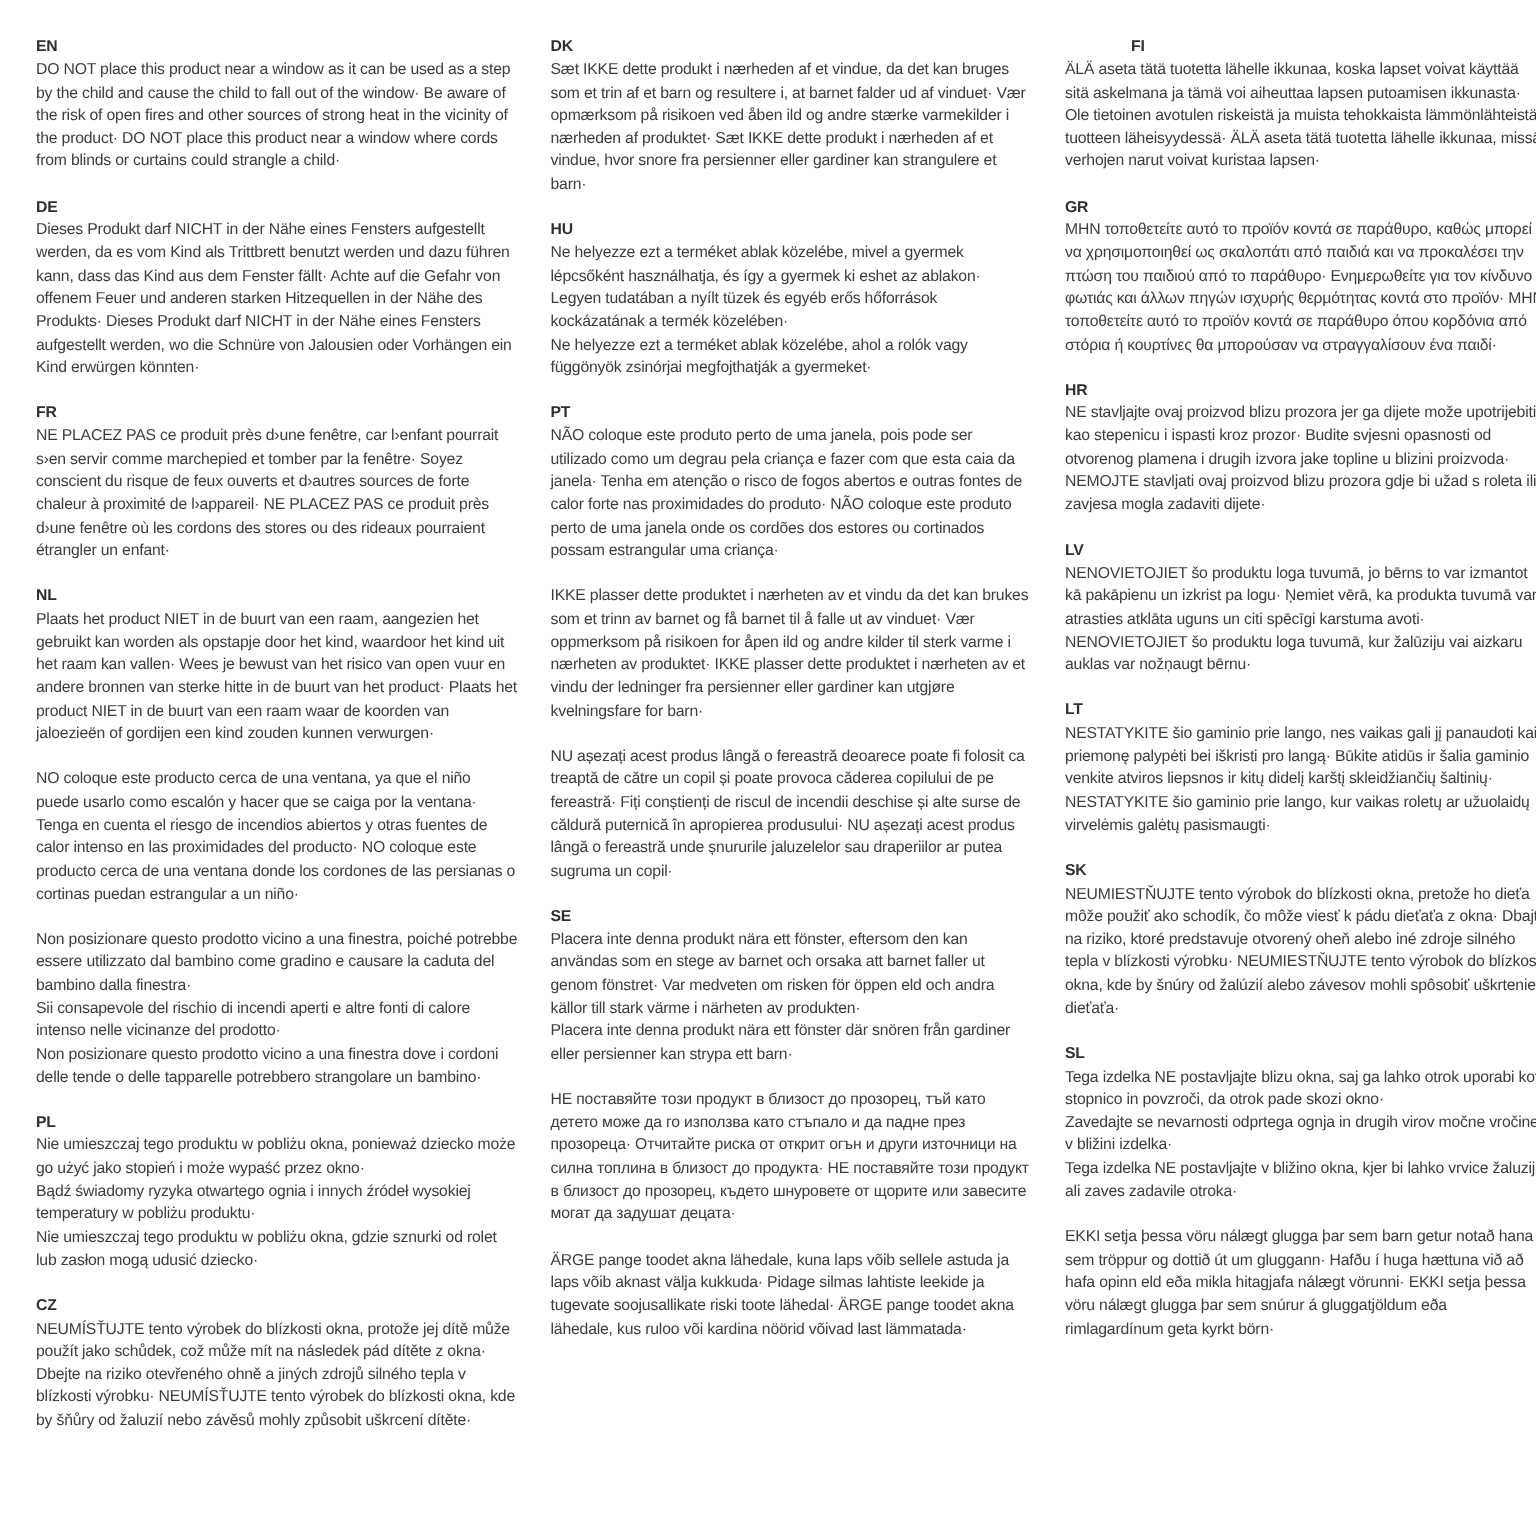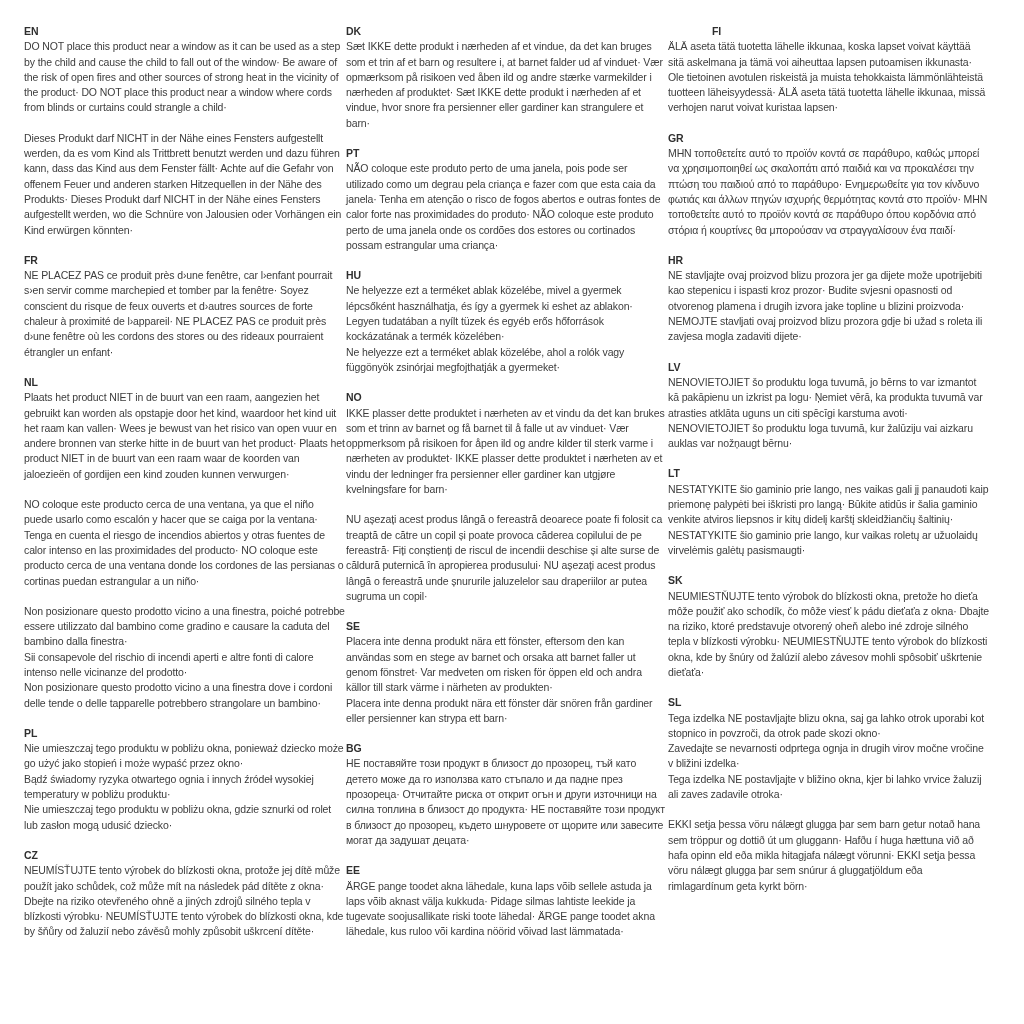--- a/index.html
+++ b/index.html
@@ -6,21 +6,21 @@
   html, body {
     margin: 0;
     padding: 0;
     background: #ffffff;
     width: 1024px;
     font-family: "Liberation Sans", sans-serif;
   }
   .page {
     display: flex;
     padding: 24px 12px 10px 24px;
-    gap: 1px;
+    gap: 22px;
     width: 1024px;
   }
   .col {
     width: 321px;
     flex: 0 0 321px;
   }
   .sec {
     margin: 0 0 15px 0;
   }
   .code {
@@ -46,20 +46,21 @@
 <body>
 
 <div class="page">
 
   <div class="col">
     <section class="sec">
       <h2 class="code">EN</h2>
       <p class="body">DO NOT place this product near a window as it can be used as a step by the child and cause the child to fall out of the window· Be aware of the risk of open fires and other sources of strong heat in the vicinity of the product· DO NOT place this product near a window where cords from blinds or curtains could strangle a child·</p>
     </section>
     <section class="sec">
+      <h2 class="code">DE</h2>
       <p class="body">Dieses Produkt darf NICHT in der Nähe eines Fensters aufgestellt werden, da es vom Kind als Trittbrett benutzt werden und dazu führen kann, dass das Kind aus dem Fenster fällt· Achte auf die Gefahr von offenem Feuer und anderen starken Hitzequellen in der Nähe des Produkts· Dieses Produkt darf NICHT in der Nähe eines Fensters aufgestellt werden, wo die Schnüre von Jalousien oder Vorhängen ein Kind erwürgen könnten·</p>
     </section>
     <section class="sec">
       <h2 class="code">FR</h2>
       <p class="body">NE PLACEZ PAS ce produit près d›une fenêtre, car l›enfant pourrait s›en servir comme marchepied et tomber par la fenêtre· Soyez conscient du risque de feux ouverts et d›autres sources de forte chaleur à proximité de l›appareil· NE PLACEZ PAS ce produit près d›une fenêtre où les cordons des stores ou des rideaux pourraient étrangler un enfant·</p>
     </section>
     <section class="sec">
       <h2 class="code">NL</h2>
       <p class="body">Plaats het product NIET in de buurt van een raam, aangezien het gebruikt kan worden als opstapje door het kind, waardoor het kind uit het raam kan vallen· Wees je bewust van het risico van open vuur en andere bronnen van sterke hitte in de buurt van het product· Plaats het product NIET in de buurt van een raam waar de koorden van jaloezieën of gordijen een kind zouden kunnen verwurgen·</p>
     </section>
@@ -82,47 +83,44 @@
       <p class="body">NEUMÍSŤUJTE tento výrobek do blízkosti okna, protože jej dítě může použít jako schůdek, což může mít na následek pád dítěte z okna· Dbejte na riziko otevřeného ohně a jiných zdrojů silného tepla v blízkosti výrobku· NEUMÍSŤUJTE tento výrobek do blízkosti okna, kde by šňůry od žaluzií nebo závěsů mohly způsobit uškrcení dítěte·</p>
     </section>
   </div>
 
   <div class="col">
     <section class="sec">
       <h2 class="code">DK</h2>
       <p class="body">Sæt IKKE dette produkt i nærheden af et vindue, da det kan bruges som et trin af et barn og resultere i, at barnet falder ud af vinduet· Vær opmærksom på risikoen ved åben ild og andre stærke varmekilder i nærheden af produktet· Sæt IKKE dette produkt i nærheden af et vindue, hvor snore fra persienner eller gardiner kan strangulere et barn·</p>
     </section>
     <section class="sec">
-      <h2 class="code">PT</h2>
-      <p class="body">NÃO coloque este produto perto de uma janela, pois pode ser utilizado como um degrau pela criança e fazer com que esta caia da janela· Tenha em atenção o risco de fogos abertos e outras fontes de calor forte nas proximidades do produto· NÃO coloque este produto perto de uma janela onde os cordões dos estores ou cortinados possam estrangular uma criança·</p>
-    </section>
-    <section class="sec">
       <h2 class="code">HU</h2>
       <p class="body">Ne helyezze ezt a terméket ablak közelébe, mivel a gyermek lépcsőként használhatja, és így a gyermek ki eshet az ablakon·
 Legyen tudatában a nyílt tüzek és egyéb erős hőforrások kockázatának a termék közelében·
 Ne helyezze ezt a terméket ablak közelébe, ahol a rolók vagy függönyök zsinórjai megfojthatják a gyermeket·</p>
     </section>
     <section class="sec">
-      <h2 class="code">NO</h2>
+      <h2 class="code">PT</h2>
+      <p class="body">NÃO coloque este produto perto de uma janela, pois pode ser utilizado como um degrau pela criança e fazer com que esta caia da janela· Tenha em atenção o risco de fogos abertos e outras fontes de calor forte nas proximidades do produto· NÃO coloque este produto perto de uma janela onde os cordões dos estores ou cortinados possam estrangular uma criança·</p>
+    </section>
+    <section class="sec">
       <p class="body">IKKE plasser dette produktet i nærheten av et vindu da det kan brukes som et trinn av barnet og få barnet til å falle ut av vinduet· Vær oppmerksom på risikoen for åpen ild og andre kilder til sterk varme i nærheten av produktet· IKKE plasser dette produktet i nærheten av et vindu der ledninger fra persienner eller gardiner kan utgjøre kvelningsfare for barn·</p>
     </section>
     <section class="sec">
       <p class="body">NU așezați acest produs lângă o fereastră deoarece poate fi folosit ca treaptă de către un copil și poate provoca căderea copilului de pe fereastră· Fiți conștienți de riscul de incendii deschise și alte surse de căldură puternică în apropierea produsului· NU așezați acest produs lângă o fereastră unde șnururile jaluzelelor sau draperiilor ar putea sugruma un copil·</p>
     </section>
     <section class="sec">
       <h2 class="code">SE</h2>
       <p class="body">Placera inte denna produkt nära ett fönster, eftersom den kan användas som en stege av barnet och orsaka att barnet faller ut genom fönstret· Var medveten om risken för öppen eld och andra källor till stark värme i närheten av produkten·
 Placera inte denna produkt nära ett fönster där snören från gardiner eller persienner kan strypa ett barn·</p>
     </section>
     <section class="sec">
-      <h2 class="code">BG</h2>
       <p class="body">НЕ поставяйте този продукт в близост до прозорец, тъй като детето може да го използва като стъпало и да падне през прозореца· Отчитайте риска от открит огън и други източници на силна топлина в близост до продукта· НЕ поставяйте този продукт в близост до прозорец, където шнуровете от щорите или завесите могат да задушат децата·</p>
     </section>
     <section class="sec">
-      <h2 class="code">EE</h2>
       <p class="body">ÄRGE pange toodet akna lähedale, kuna laps võib sellele astuda ja laps võib aknast välja kukkuda· Pidage silmas lahtiste leekide ja tugevate soojusallikate riski toote lähedal· ÄRGE pange toodet akna lähedale, kus ruloo või kardina nöörid võivad last lämmatada·</p>
     </section>
   </div>
 
   <div class="col">
     <section class="sec">
       <h2 class="code indent-code">FI</h2>
       <p class="body">ÄLÄ aseta tätä tuotetta lähelle ikkunaa, koska lapset voivat käyttää sitä askelmana ja tämä voi aiheuttaa lapsen putoamisen ikkunasta· Ole tietoinen avotulen riskeistä ja muista tehokkaista lämmönlähteistä tuotteen läheisyydessä· ÄLÄ aseta tätä tuotetta lähelle ikkunaa, missä verhojen narut voivat kuristaa lapsen·</p>
     </section>
     <section class="sec">

